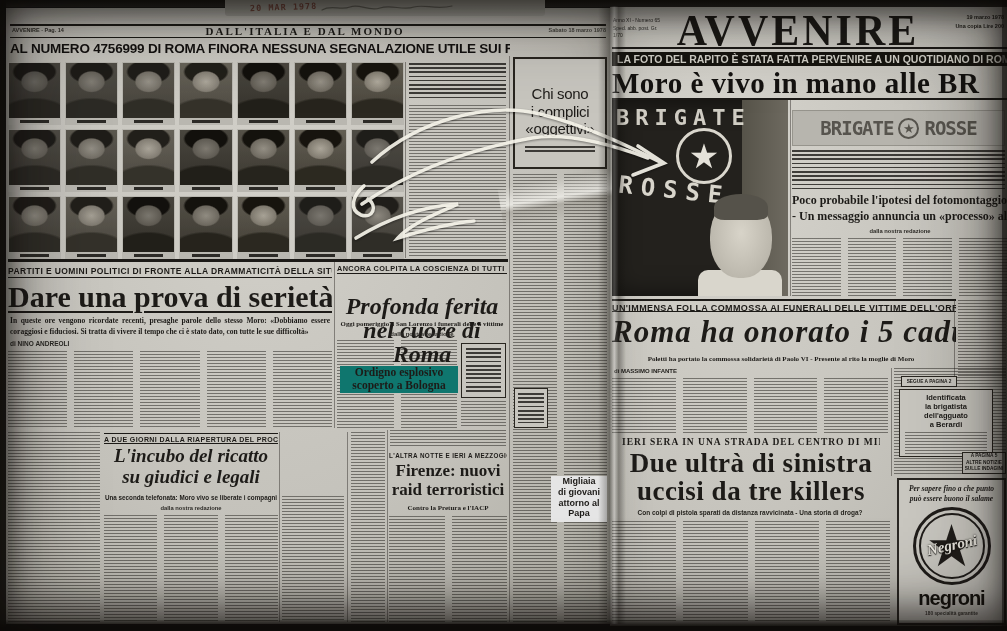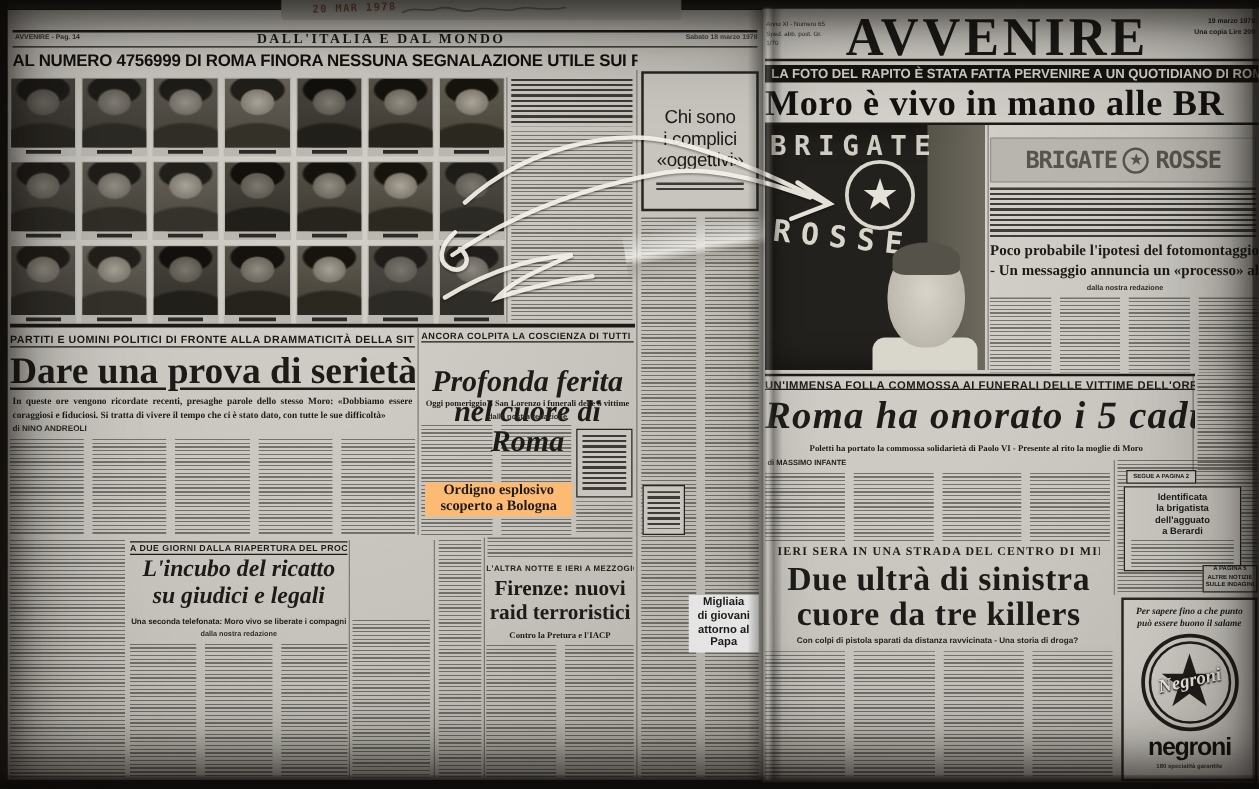--- a/index.html
+++ b/index.html
@@ -184,21 +184,21 @@
   <div class="abs serif ctr nw" style="left:339px;top:320px;width:166px;height:9px;font-size:6.8px;font-weight:bold">Oggi pomeriggio a San Lorenzo i funerali delle 5 vittime</div>
   <div class="abs ctr" style="left:365px;top:331px;width:114px;height:7px;font-size:6px;font-weight:bold;color:#2e2c28">dalla nostra redazione</div>
   <div class="abs cols" style="left:337px;top:340px;width:120px;height:88px">
       <div class="ft"></div>
       <div class="ft"></div>
     </div>
   <div class="abs box" style="left:461px;top:343px;width:45px;height:55px;border-width:1px">
       <div class="ftb" style="margin:4px 4px;height:45px"></div>
     </div>
   <div class="abs ft" style="left:461px;top:401px;width:45px;height:27px"></div>
-  <div class="abs serif ctr" style="left:340px;top:386px;width:118px;height:27px;background:#fdba74;font-size:11.5px;font-weight:bold;line-height:1.1">Ordigno esplosivo scoperto a Bologna</div>
+  <div class="abs serif ctr" style="left:340px;top:366px;width:118px;height:27px;background:#0f766e;font-size:11.5px;font-weight:bold;line-height:1.1">Ordigno esplosivo scoperto a Bologna</div>
 
   <div class="abs kick ctr nw" style="left:104px;top:433px;width:174px;height:11px;font-size:7px;border-top:1px solid #1c1a17;border-bottom:1px solid #1c1a17;padding-top:1.5px">A DUE GIORNI DALLA RIAPERTURA DEL PROCESSO A TORINO</div>
   <div class="abs serif pre ctr" style="left:104px;top:446px;width:174px;height:46px;font-size:19px;font-style:italic;font-weight:bold;line-height:1.1">L'incubo del ricatto
 su giudici e legali</div>
   <div class="abs ctr nw" style="left:104px;top:494px;width:174px;height:9px;font-size:6.3px;font-weight:bold">Una seconda telefonata: Moro vivo se liberate i compagni</div>
   <div class="abs ctr" style="left:130px;top:505px;width:122px;height:7px;font-size:5.8px;font-weight:bold;color:#2e2c28">dalla nostra redazione</div>
   <div class="abs cols" style="left:104px;top:515px;width:174px;height:107px">
       <div class="ft"></div>
       <div class="ft"></div>
       <div class="ft"></div>
@@ -279,21 +279,21 @@
 dell'agguato
 a Berardi</div>
     <div class="ft" style="margin:3px 5px 0;height:22px"></div>
   </div>
   <div class="abs box pre ctr" style="left:962px;top:452px;width:44px;height:22px;border-width:1px;background:#b5b3ac;font-size:4.8px;font-weight:bold;line-height:1.4">A PAGINA 5
 ALTRE NOTIZIE
 SULLE INDAGINI</div>
 
   <div class="abs serif kick ctr nw" style="left:622px;top:437px;width:258px;height:12px;font-size:9.5px;letter-spacing:1px">IERI SERA IN UNA STRADA DEL CENTRO DI MILANO</div>
   <div class="abs serif pre ctr" style="left:612px;top:449px;width:278px;height:58px;font-size:27px;font-weight:bold;line-height:1.05;letter-spacing:.5px">Due ultrà di sinistra
-cuore da tre killers</div>
+uccisi da tre killers</div>
   <div class="abs ctr nw" style="left:618px;top:509px;width:264px;height:9px;font-size:6.5px;font-weight:bold;color:#26241f">Con colpi di pistola sparati da distanza ravvicinata - Una storia di droga?</div>
   <div class="abs cols" style="left:612px;top:521px;width:278px;height:102px">
       <div class="ft"></div>
       <div class="ft"></div>
       <div class="ft"></div>
       <div class="ft"></div>
     </div>
 
   <div class="abs" style="left:897px;top:478px;width:109px;height:147px;border:2px solid #2a2723;background:#c9c7c0;overflow:hidden">
     <div class="serif pre ctr" style="margin-top:4px;font-size:7.5px;font-weight:bold;font-style:italic;line-height:1.3">Per sapere fino a che punto

